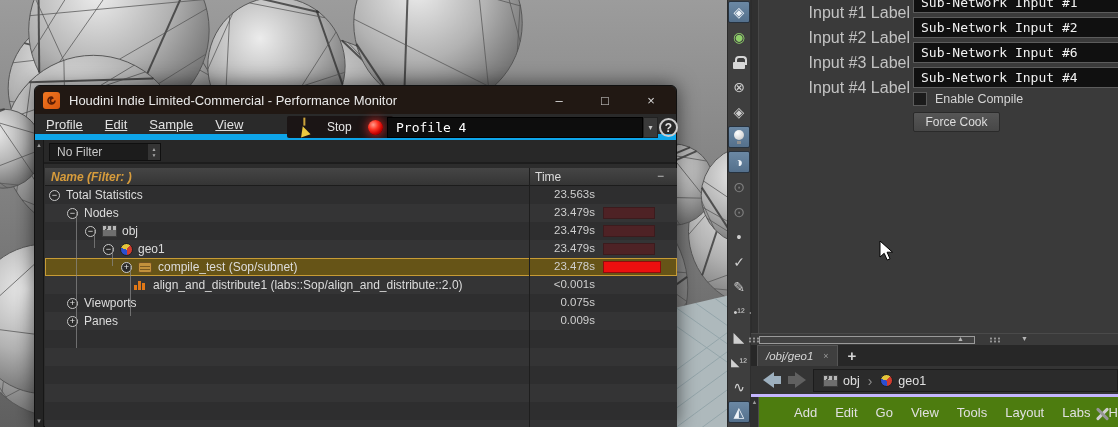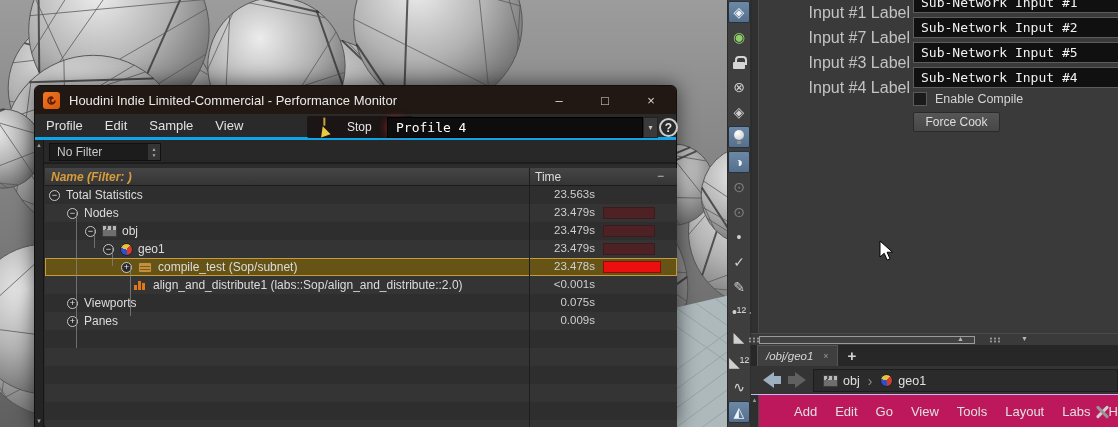--- a/index.html
+++ b/index.html
@@ -10,21 +10,21 @@
   
   #viewport{position:absolute;left:0;top:0;width:760px;height:427px;}
 
   
   #vtoolbar{position:absolute;left:727px;top:0;width:24px;height:427px;background:#3e3e3e;
             border-left:1px solid #2a2a2a;border-right:1px solid #2e2e2e;display:flex;flex-direction:column;align-items:center;padding-top:1px;}
   .tbtn{width:22px;height:22px;margin-bottom:3px;display:flex;align-items:center;justify-content:center;
         color:#cfcfcf;font-size:14px;border-radius:2px;flex:none;}
   .tbtn.sel{background:linear-gradient(#6b88a4,#54708c);border:1px solid #27323e;color:#eef3f8;}
   .tbtn.dim{opacity:.45;}
-  .tbtn.smalltxt{font-size:14px;letter-spacing:0;text-align:right;}
+  .tbtn.smalltxt{font-size:11px;letter-spacing:0;text-align:right;}
   .tb-lock{position:relative;width:12px;height:13px;}
   .tb-lock::before{content:"";position:absolute;top:0;left:2px;width:8px;height:7px;border:2px solid #d6d6d6;border-bottom:none;border-radius:4px 4px 0 0;}
   .tb-lock::after{content:"";position:absolute;bottom:0;left:0;width:12px;height:7px;background:#d6d6d6;border-radius:1px;}
   .tb-bulb{position:relative;width:12px;height:14px;}
   .tb-bulb::before{content:"";position:absolute;top:0;left:1px;width:10px;height:10px;border-radius:50%;
                    background:radial-gradient(circle at 35% 30%,#ffffff,#dcdcdc 60%,#b5b5b5);}
   .tb-bulb::after{content:"";position:absolute;bottom:0;left:4px;width:4px;height:3px;background:#8f8f8f;}
   .pane-arrow{position:absolute;font-size:8px;color:#9a9a9a;}
 
   
@@ -32,24 +32,24 @@
       border:1px solid #101010;border-radius:6px 6px 0 0;box-shadow:0 0 20px rgba(0,0,0,.6);}
   #pm-title{position:absolute;left:0;top:0;width:100%;height:28px;background:#211813;border-radius:6px 6px 0 0;
             display:flex;align-items:center;padding:0 8px;}
   #pm-logo{width:17px;height:17px;border-radius:3px;background:linear-gradient(135deg,#f07822,#d8560d);
            display:flex;align-items:center;justify-content:center;margin-right:9px;flex:none;}
   #pm-logo svg{display:block;}
   #pm-title .ttl{color:#e8e8e8;font-size:13px;white-space:nowrap;}
   .winbtns{margin-left:auto;display:flex;}
   .winbtn{width:34px;height:22px;display:flex;align-items:center;justify-content:center;color:#d9d9d9;font-size:13px;margin-left:12px;}
 
-  #pm-menurow{position:absolute;left:0;top:28px;width:100%;height:26px;background:#2a2a2a;border-bottom:3px solid #0ea5e9;
-              display:flex;align-items:center;}
+  #pm-menurow{position:absolute;left:0;top:28px;width:100%;height:26px;background:#2a2a2a;border-bottom:6px solid #0ea5e9;
+              display:flex;align-items:center;text-decoration:underline;}
   .pm-menu{padding:0 11px;color:#e2e2e2;font-size:13px;}
-  #rec-cluster{position:absolute;left:252px;top:2px;height:22px;display:flex;align-items:center;background:#1b1515;border-radius:2px;padding:0 4px;margin-left:20px;}
+  #rec-cluster{position:absolute;left:252px;top:2px;height:22px;display:flex;align-items:center;background:#1b1515;border-radius:2px;padding:0 4px;}
   #broom-btn{width:26px;height:20px;position:relative;display:flex;align-items:center;justify-content:center;}
   .broom{position:relative;width:14px;height:18px;transform:rotate(-18deg);}
   .broom::before{content:"";position:absolute;top:0;left:8px;width:2px;height:8px;background:#caa23c;transform:rotate(18deg);}
   .broom::after{content:"";position:absolute;bottom:0;left:1px;width:0;height:0;
                 border-left:5px solid transparent;border-right:5px solid transparent;border-bottom:10px solid #ecc93e;}
   #stop-label{color:#e6e6e6;font-size:12px;padding:0 10px;}
   #rec-dot{width:15px;height:15px;border-radius:50%;margin:0 6px;
            background:radial-gradient(circle at 35% 32%,#ff9d8d,#ff3322 35%,#c40000 65%,#5e0000 100%);
            box-shadow:0 0 9px 2px rgba(255,45,45,.55);}
   #profile-field{position:absolute;left:352px;top:3px;width:256px;height:21px;background:#0d0d0d;border:1px solid #000;
@@ -131,21 +131,21 @@
   .nav-arrow{position:absolute;top:6px;width:0;height:0;border:8px solid transparent;}
   #nav-back{left:12px;border-right:11px solid #9db0bf;border-left:none;}
   #nav-back::after{content:"";position:absolute;left:11px;top:-4px;width:7px;height:8px;background:#9db0bf;}
   #nav-fwd{left:44px;border-left:11px solid #606060;border-right:none;}
   #nav-fwd::before{content:"";position:absolute;right:11px;top:-4px;width:7px;height:8px;background:#606060;}
   #crumbbar{position:absolute;left:62px;top:3px;width:305px;height:23px;background:#2b2b2b;border:1px solid #1c1c1c;
             display:flex;align-items:center;padding-left:9px;color:#e0e0e0;font-size:12.5px;}
   #crumbbar .sep{margin:0 8px;color:#8f8f8f;font-size:14px;}
   #crumbbar .bc{display:flex;align-items:center;}
 
-  #netmenu{position:absolute;left:751px;top:394px;width:367px;height:33px;background:#be185d;border-top:1px solid #c4b5fd;}
+  #netmenu{position:absolute;left:751px;top:394px;width:367px;height:33px;background:#4d7c0f;border-top:3px solid #c4b5fd;}
   #netmenu .mstrip{position:absolute;left:0;top:0;width:8px;height:100%;background:#2f2f2f;border-right:1px solid #4a4a4a;
                    font-size:6px;color:#9a9a9a;text-align:center;line-height:10px;}
   #netmenu .items{position:absolute;left:34px;top:0;height:100%;display:flex;align-items:center;}
   .net-menu{padding:0 9px;color:#e0e0e0;font-size:13px;}
   #wrench{position:absolute;right:8px;top:9px;width:16px;height:16px;}
   #wrench::before,#wrench::after{content:"";position:absolute;left:7px;top:0;width:3px;height:16px;border-radius:2px;}
   #wrench::before{background:#cfcfcf;transform:rotate(45deg);}
   #wrench::after{background:#979797;transform:rotate(-45deg);}
 
   
@@ -599,24 +599,24 @@
         <div class="tline" style="left: 85px; top: 80px; height: 50px;"></div>
       </div>
     <div id="col-divider"></div>
   </div>
 
   <div id="rpanel">
     <div class="scrollstrip"></div>
     <div id="param-rows">
         <div class="param-label" style="left: 18px; top: 4px;">Input #1 Label</div>
         <div class="param-field" style="top: -8px;">Sub-Network Input #1</div>
-        <div class="param-label" style="left: 18px; top: 29px;">Input #7 Label</div>
+        <div class="param-label" style="left: 18px; top: 29px;">Input #2 Label</div>
         <div class="param-field" style="top: 17px;">Sub-Network Input #2</div>
         <div class="param-label" style="left: 18px; top: 54px;">Input #3 Label</div>
-        <div class="param-field" style="top: 42px;">Sub-Network Input #5</div>
+        <div class="param-field" style="top: 42px;">Sub-Network Input #6</div>
         <div class="param-label" style="left: 18px; top: 79px;">Input #4 Label</div>
         <div class="param-field" style="top: 67px;">Sub-Network Input #4</div>
       </div>
     <div id="chk"></div>
     <div id="chk-label">Enable Compile</div>
     <div id="force-cook">Force Cook</div>
   </div>
 
   <div id="divider">
     <span class="grip" style="left:-3px;"></span>

